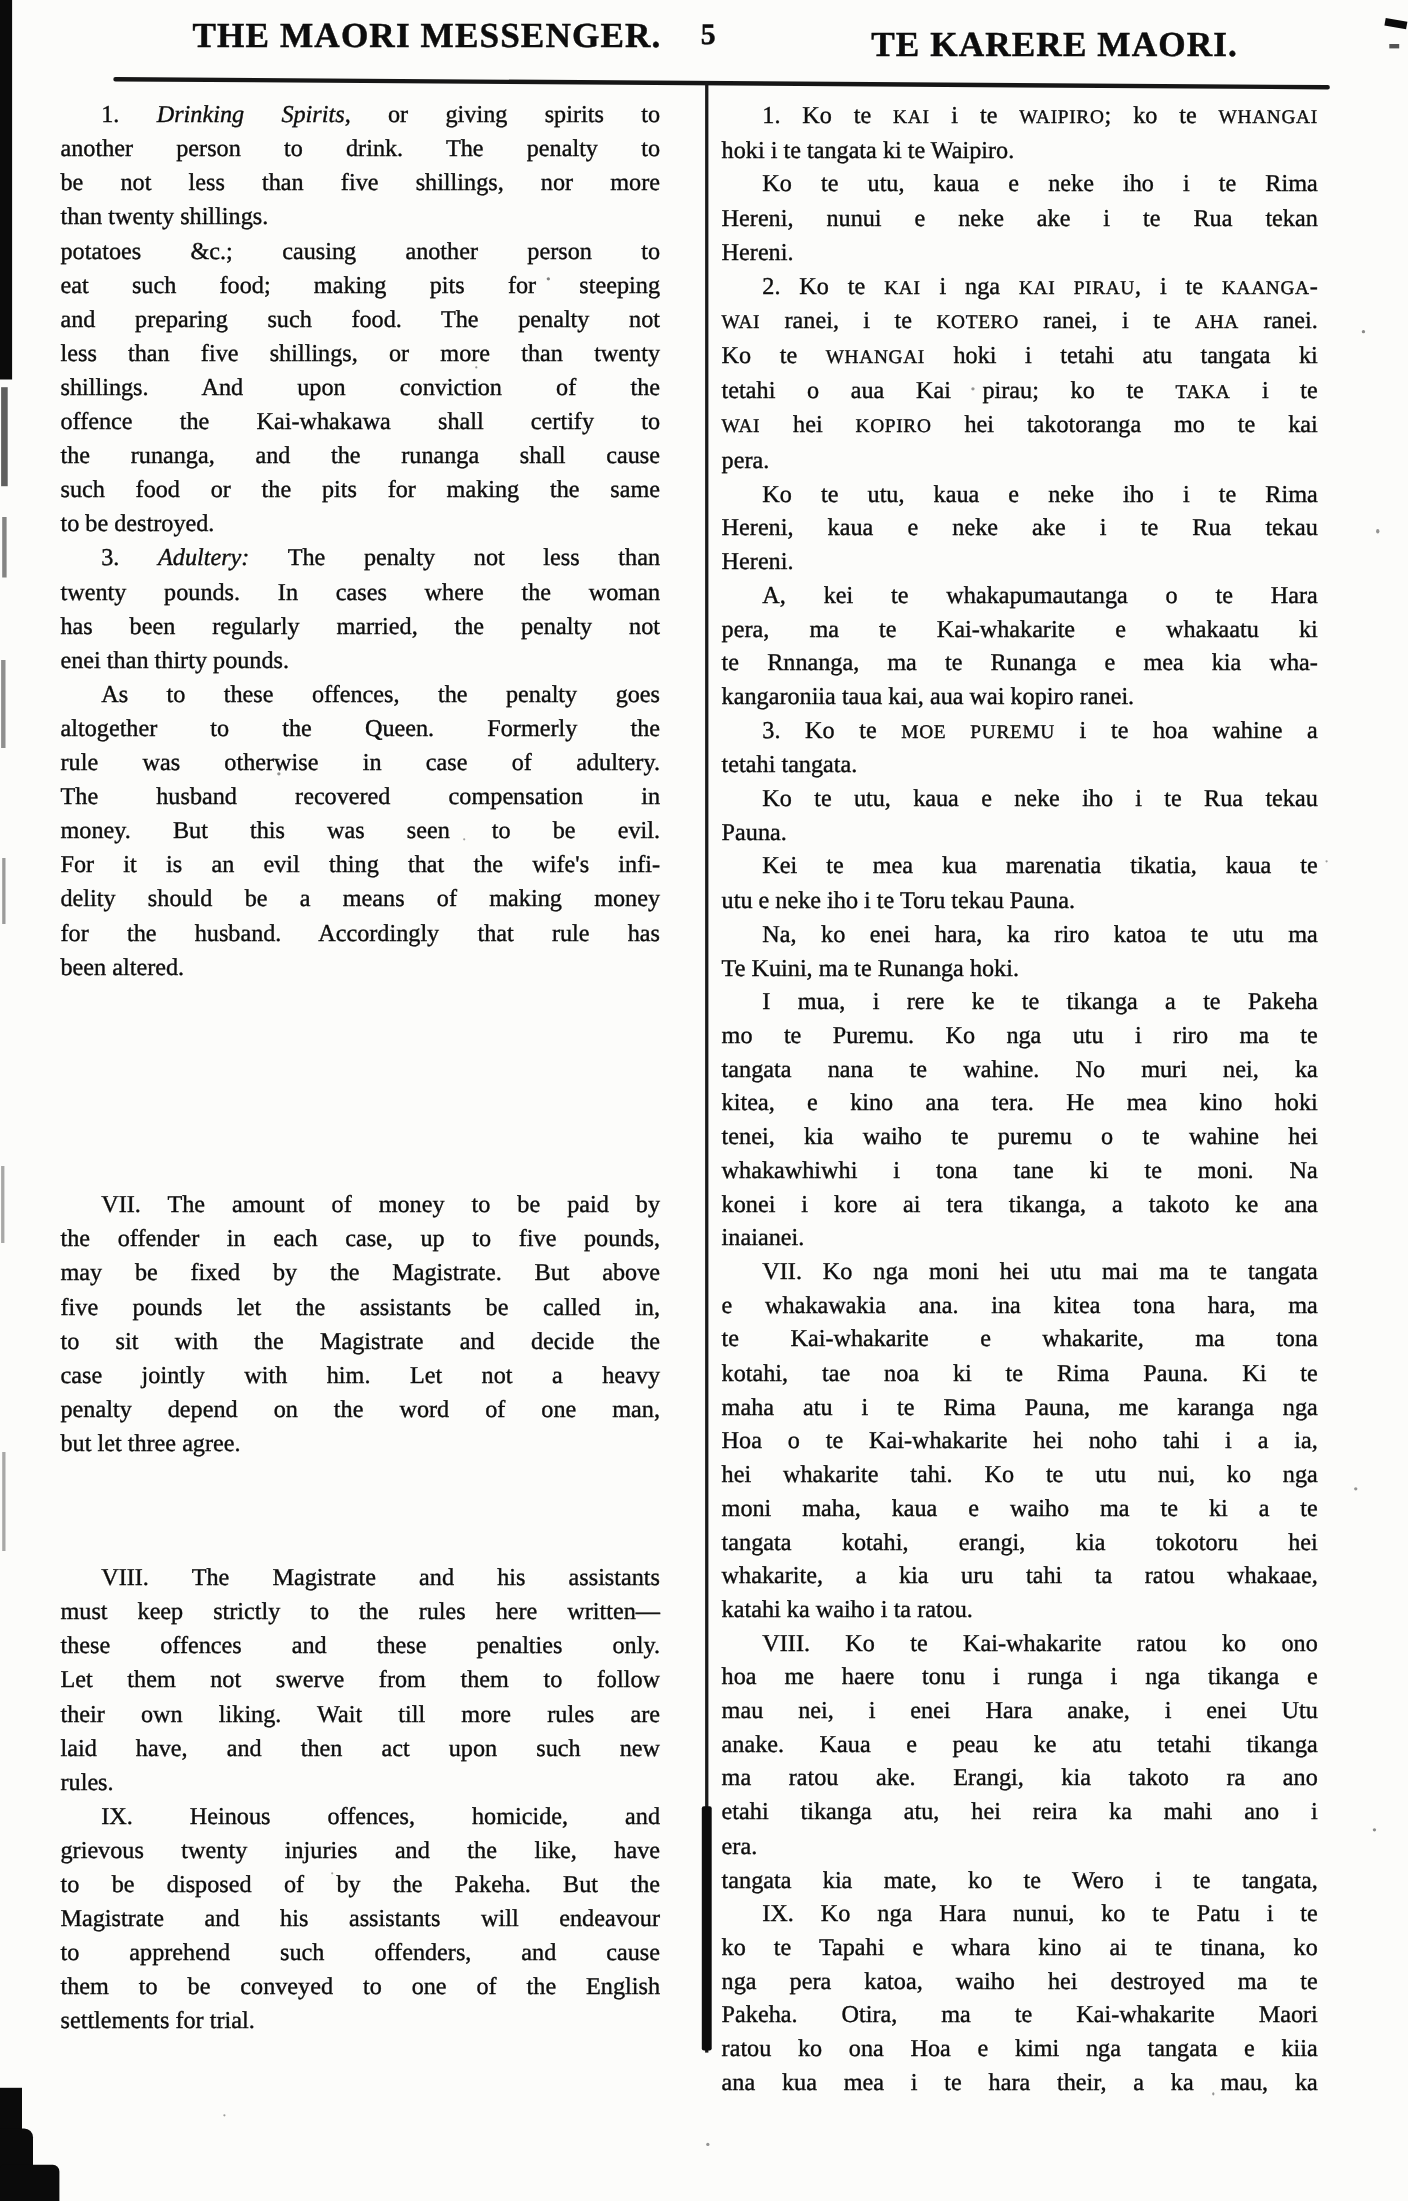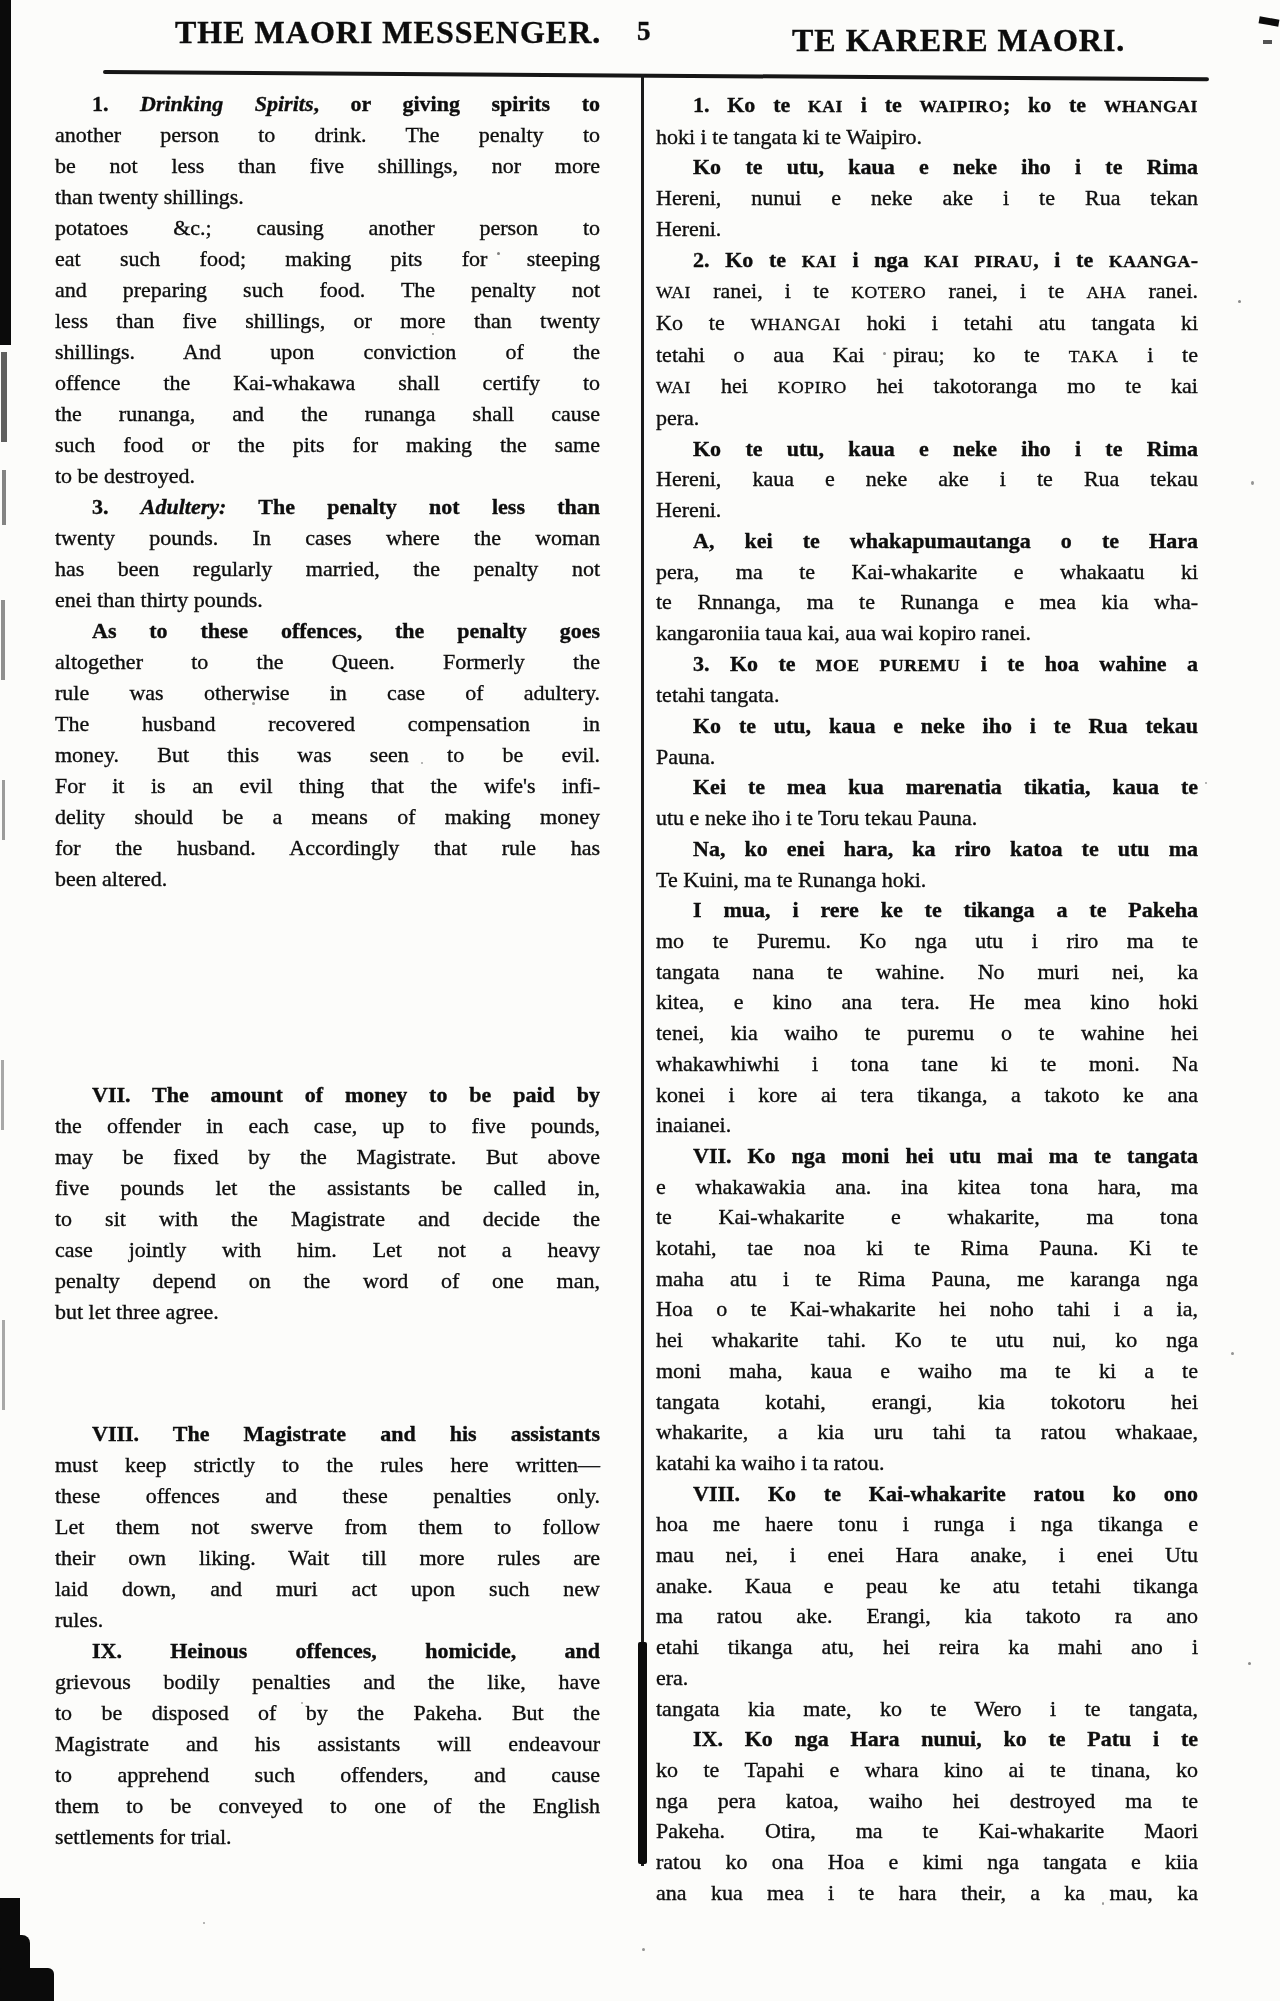--- a/index.html
+++ b/index.html
@@ -38,21 +38,21 @@
   .col{position:absolute;}
   .col.left-col{left:55px;top:88px;width:545px;}
   .col.right-col{left:656px;top:90px;width:542px;}
   .tline{
     font-size:22px;line-height:31px;
     text-align:justify;text-align-last:justify;
     color:#0e0e0e;-webkit-text-stroke:0.35px #0e0e0e;
     white-space:normal;
   }
   .right-col .tline{line-height:30.7px;}
-  .tline.indent{padding-left:37px;font-weight:bold;}
+  .tline.indent{padding-left:37px;}
   .tline.endline{text-align-last:left;}
   .tline em{font-style:italic;}
   .tline .sc{text-transform:uppercase;font-size:0.8em;letter-spacing:0.6px;}
   
   .artifact{position:absolute;background:#0b0b0b;}
   .edge-top{left:0;top:0;width:11px;height:345px;}
   .edge-dash1{left:1px;top:352px;width:6px;height:90px;opacity:.65;}
   .edge-dash2{left:2px;top:470px;width:4px;height:55px;opacity:.5;}
   .edge-dash3{left:1px;top:600px;width:4px;height:80px;opacity:.45;}
   .edge-dash4{left:2px;top:780px;width:3px;height:60px;opacity:.4;}
@@ -129,24 +129,24 @@
         <div class="tline">case jointly with him. Let not a heavy</div>
         <div class="tline">penalty depend on the word of one man,</div>
         <div class="tline endline">but let three agree.</div>
       </div>
       <div class="block" style="margin-top: 91px;">
         <div class="tline indent">VIII. The Magistrate and his assistants</div>
         <div class="tline">must keep strictly to the rules here written—</div>
         <div class="tline">these offences and these penalties only.</div>
         <div class="tline">Let them not swerve from them to follow</div>
         <div class="tline">their own liking. Wait till more rules are</div>
-        <div class="tline">laid down, and muri act upon such new</div>
+        <div class="tline">laid have, and then act upon such new</div>
         <div class="tline endline">rules.</div>
         <div class="tline indent">IX. Heinous offences, homicide, and</div>
-        <div class="tline">grievous bodily penalties and the like, have</div>
+        <div class="tline">grievous twenty injuries and the like, have</div>
         <div class="tline">to be disposed of by the Pakeha. But the</div>
         <div class="tline">Magistrate and his assistants will endeavour</div>
         <div class="tline">to apprehend such offenders, and cause</div>
         <div class="tline">them to be conveyed to one of the English</div>
         <div class="tline endline">settlements for trial.</div>
       </div>
     </div>
   <div class="col right-col">
       <div class="block">
         <div class="tline indent">1. Ko te <span class="sc">kai</span> i te <span class="sc">waipiro</span>; ko te <span class="sc">whangai</span></div>

